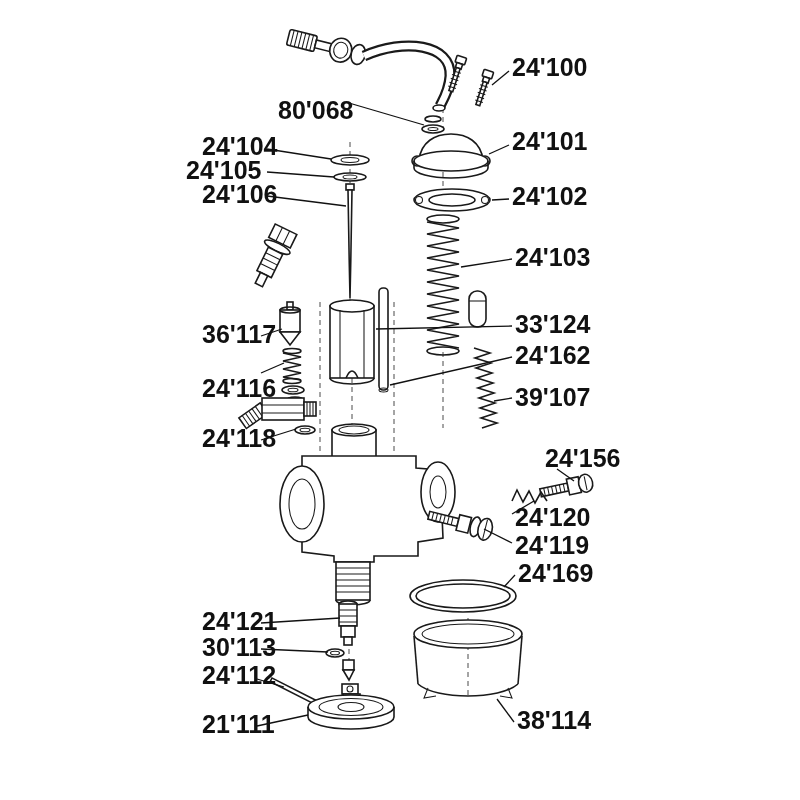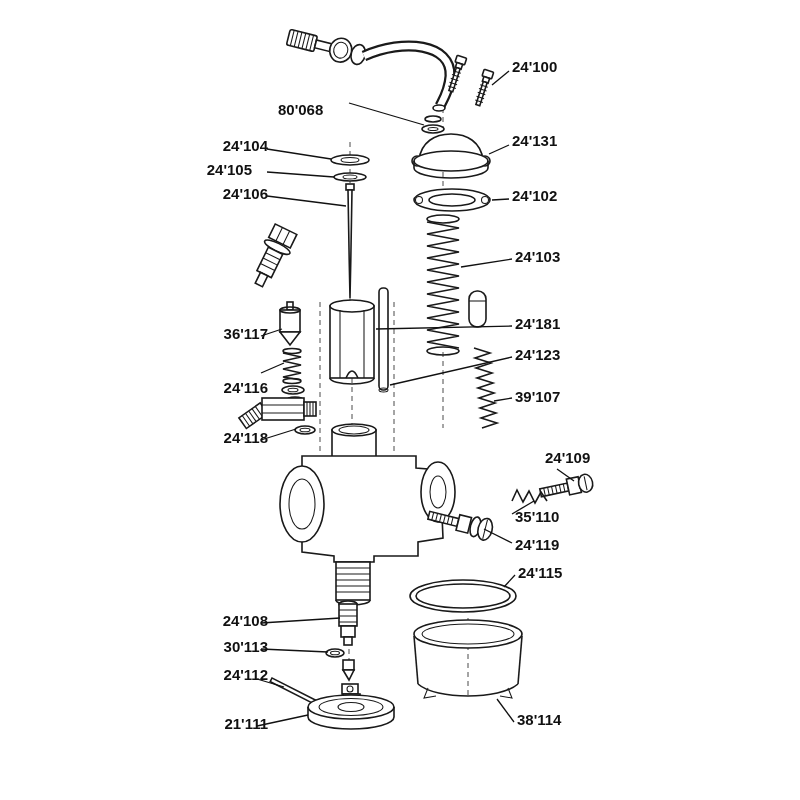--- a/index.html
+++ b/index.html
@@ -2,21 +2,21 @@
 <html><head>
 <meta charset="utf-8">
 <style>
   html,body{margin:0;padding:0;background:#ffffff;}
   .stage{
     position:relative;width:800px;height:800px;background:#ffffff;
     font-family:"Liberation Sans",sans-serif;overflow:hidden;
   }
   .stage svg{position:absolute;left:0;top:0;}
   .lab{
-    position:absolute;font-weight:bold;font-size:15px;line-height:20px;
+    position:absolute;font-weight:bold;font-size:25px;line-height:20px;
     color:#111;white-space:nowrap;letter-spacing:0;
   }
   .lab-l{width:66px;text-align:right;}
   
   .s  {stroke:#1a1a1a;stroke-width:1.6;fill:#ffffff;}
   .sn {stroke:#1a1a1a;stroke-width:1.6;fill:none;}
   .thin{stroke:#1a1a1a;stroke-width:1.05;fill:none;}
   .dash{stroke:#4a4a4a;stroke-width:1;fill:none;stroke-dasharray:5 4;}
   .lead{stroke:#111;stroke-width:1.3;fill:none;}
   .tubeOuter{stroke:#1a1a1a;stroke-width:11;fill:none;}
@@ -274,35 +274,35 @@
       <path class="lead" d="M261,623 L340,618"></path>
       <path class="lead" d="M261,649 L328,652"></path>
       <path class="lead" d="M257,679 L284,687"></path>
       <path class="lead" d="M257,726 L308,715"></path>
       <path class="lead" d="M514,722 L497,699"></path>
     </g>
   </svg>
 
   <div class="lab" style="left:278px;top:100px">80'068</div>
   <div class="lab" style="left:512px;top:57px">24'100</div>
-  <div class="lab" style="left:512px;top:131px">24'131</div>
+  <div class="lab" style="left:512px;top:131px">24'101</div>
   <div class="lab" style="left:512px;top:186px">24'102</div>
   <div class="lab" style="left:515px;top:247px">24'103</div>
   <div class="lab lab-l" style="left:202px;top:136px">24'104</div>
   <div class="lab lab-l" style="left:186px;top:160px">24'105</div>
   <div class="lab lab-l" style="left:202px;top:184px">24'106</div>
   <div class="lab" style="left:515px;top:387px">39'107</div>
-  <div class="lab lab-l" style="left:202px;top:611px">24'108</div>
-  <div class="lab" style="left:545px;top:448px">24'109</div>
-  <div class="lab" style="left:515px;top:507px">35'110</div>
+  <div class="lab lab-l" style="left:202px;top:611px">24'121</div>
+  <div class="lab" style="left:545px;top:448px">24'156</div>
+  <div class="lab" style="left:515px;top:507px">24'120</div>
   <div class="lab lab-l" style="left:202px;top:714px">21'111</div>
   <div class="lab lab-l" style="left:202px;top:665px">24'112</div>
   <div class="lab lab-l" style="left:202px;top:637px">30'113</div>
   <div class="lab" style="left:517px;top:710px">38'114</div>
-  <div class="lab" style="left:518px;top:563px">24'115</div>
+  <div class="lab" style="left:518px;top:563px">24'169</div>
   <div class="lab lab-l" style="left:202px;top:378px">24'116</div>
   <div class="lab lab-l" style="left:202px;top:324px">36'117</div>
   <div class="lab lab-l" style="left:202px;top:428px">24'118</div>
   <div class="lab" style="left:515px;top:535px">24'119</div>
-  <div class="lab" style="left:515px;top:345px">24'123</div>
-  <div class="lab" style="left:515px;top:314px">24'181</div>
+  <div class="lab" style="left:515px;top:345px">24'162</div>
+  <div class="lab" style="left:515px;top:314px">33'124</div>
 
 </div>
 
 </body></html>

